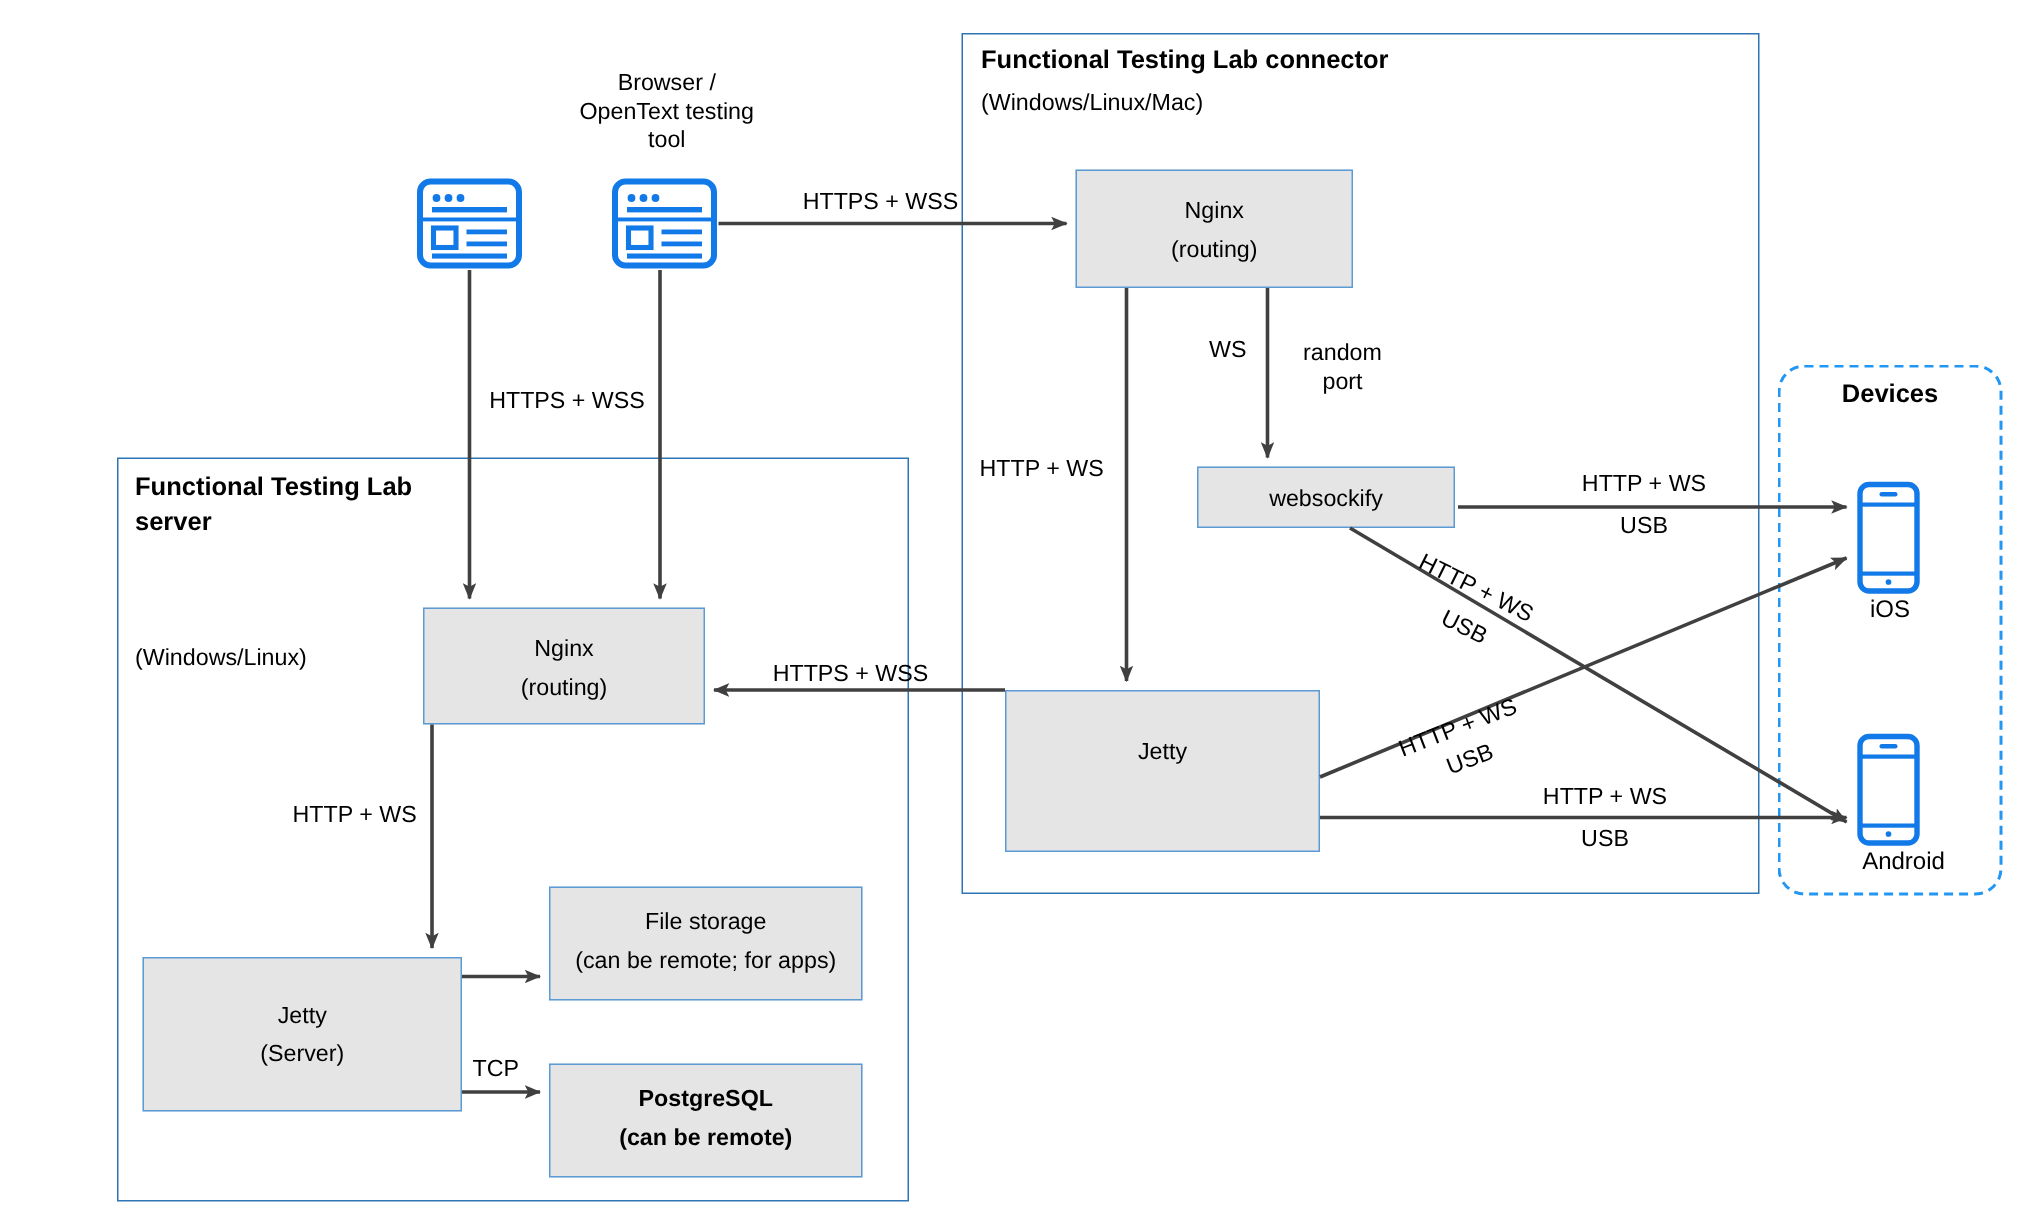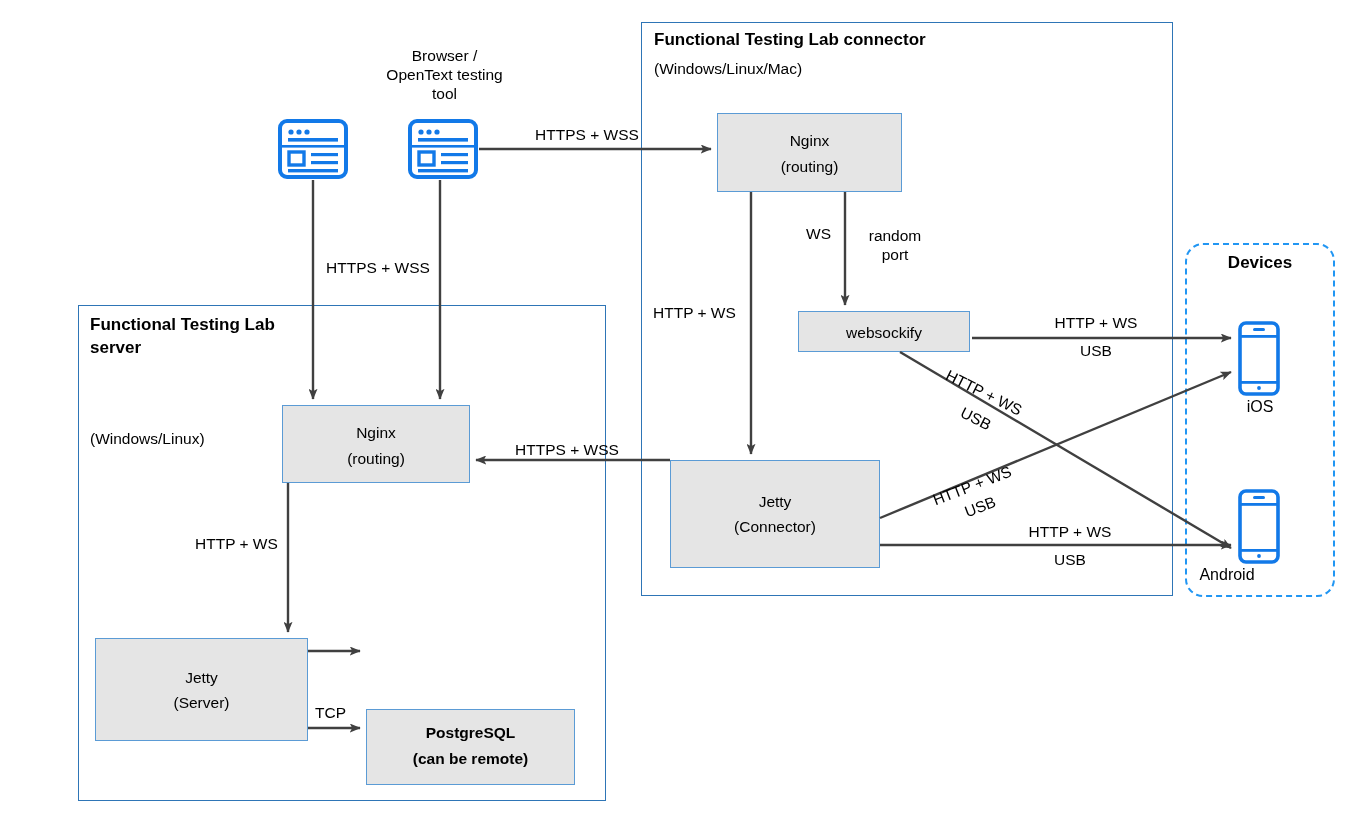--- a/index.html
+++ b/index.html
@@ -80,33 +80,36 @@
     <div class="boxtitle" style="top:16px;">Nginx</div>
     <div class="boxtitle" style="top:42px;">(routing)</div>
   </div>
 
   <div class="node" style="left:782px;top:311px;width:172px;height:41px;margin-left:16px;">
     <div class="boxtitle" style="top:10px;">websockify</div>
   </div>
 
   <div class="node" style="left:670px;top:460px;width:210px;height:108px;">
     <div class="boxtitle" style="top:30px;">Jetty</div>
-    <div class="boxtitle" style="top:55px;">(Connector)</div>
   </div>
 
   <div class="node" style="left:282px;top:405px;width:188px;height:78px;">
     <div class="boxtitle" style="top:16px;">Nginx</div>
     <div class="boxtitle" style="top:42px;">(routing)</div>
   </div>
 
   <div class="node" style="left:95px;top:638px;width:213px;height:103px;">
     <div class="boxtitle" style="top:28px;">Jetty</div>
     <div class="boxtitle" style="top:53px;">(Server)</div>
   </div>
 
+  <div class="node" style="left:366px;top:591px;width:209px;height:76px;">
+    <div class="boxtitle" style="top:12px;">File storage</div>
+    <div class="boxtitle" style="top:38px;">(can be remote; for apps)</div>
+  </div>
 
   <div class="node" style="left:366px;top:709px;width:209px;height:76px;font-weight:bold;">
     <div class="boxtitle" style="top:12px;">PostgreSQL</div>
     <div class="boxtitle" style="top:38px;">(can be remote)</div>
   </div>
 
   <svg class="icon" style="left:1237px;top:320px;" width="44" height="77" viewBox="0 0 44 77">
     <rect x="3" y="3" width="38" height="71" rx="6" ry="6" fill="#fff" stroke="#1279E8" stroke-width="3.6"></rect>
     <rect x="3" y="15" width="38" height="2.8" fill="#1279E8"></rect>
     <rect x="3" y="61" width="38" height="2.8" fill="#1279E8"></rect>
@@ -115,21 +118,21 @@
   </svg>
   <div class="devlabel" style="top:398px;left:1185px;width:150px;">iOS</div>
 
   <svg class="icon" style="left:1237px;top:488px;" width="44" height="77" viewBox="0 0 44 77">
     <rect x="3" y="3" width="38" height="71" rx="6" ry="6" fill="#fff" stroke="#1279E8" stroke-width="3.6"></rect>
     <rect x="3" y="15" width="38" height="2.8" fill="#1279E8"></rect>
     <rect x="3" y="61" width="38" height="2.8" fill="#1279E8"></rect>
     <rect x="16" y="8" width="12" height="3" rx="1.5" fill="#1279E8"></rect>
     <circle cx="22" cy="68" r="1.9" fill="#1279E8"></circle>
   </svg>
-  <div class="devlabel" style="top:566px;left:1152px;width:150px;">Android</div>
+  <div class="devlabel" style="top:566px;left:1194px;width:150px;">Android</div>
 
   <svg class="layer">
     <defs>
       <marker id="ah" markerWidth="11" markerHeight="9" refX="10.2" refY="4.5" orient="auto" markerUnits="userSpaceOnUse">
         <path d="M0,0 L11,4.5 L0,9 L2.4,4.5 z" fill="#404040"></path>
       </marker>
     </defs>
     <g stroke="#404040" stroke-width="2.4" fill="none">
 
       <path d="M479,149 L711,149" marker-end="url(#ah)"></path>

